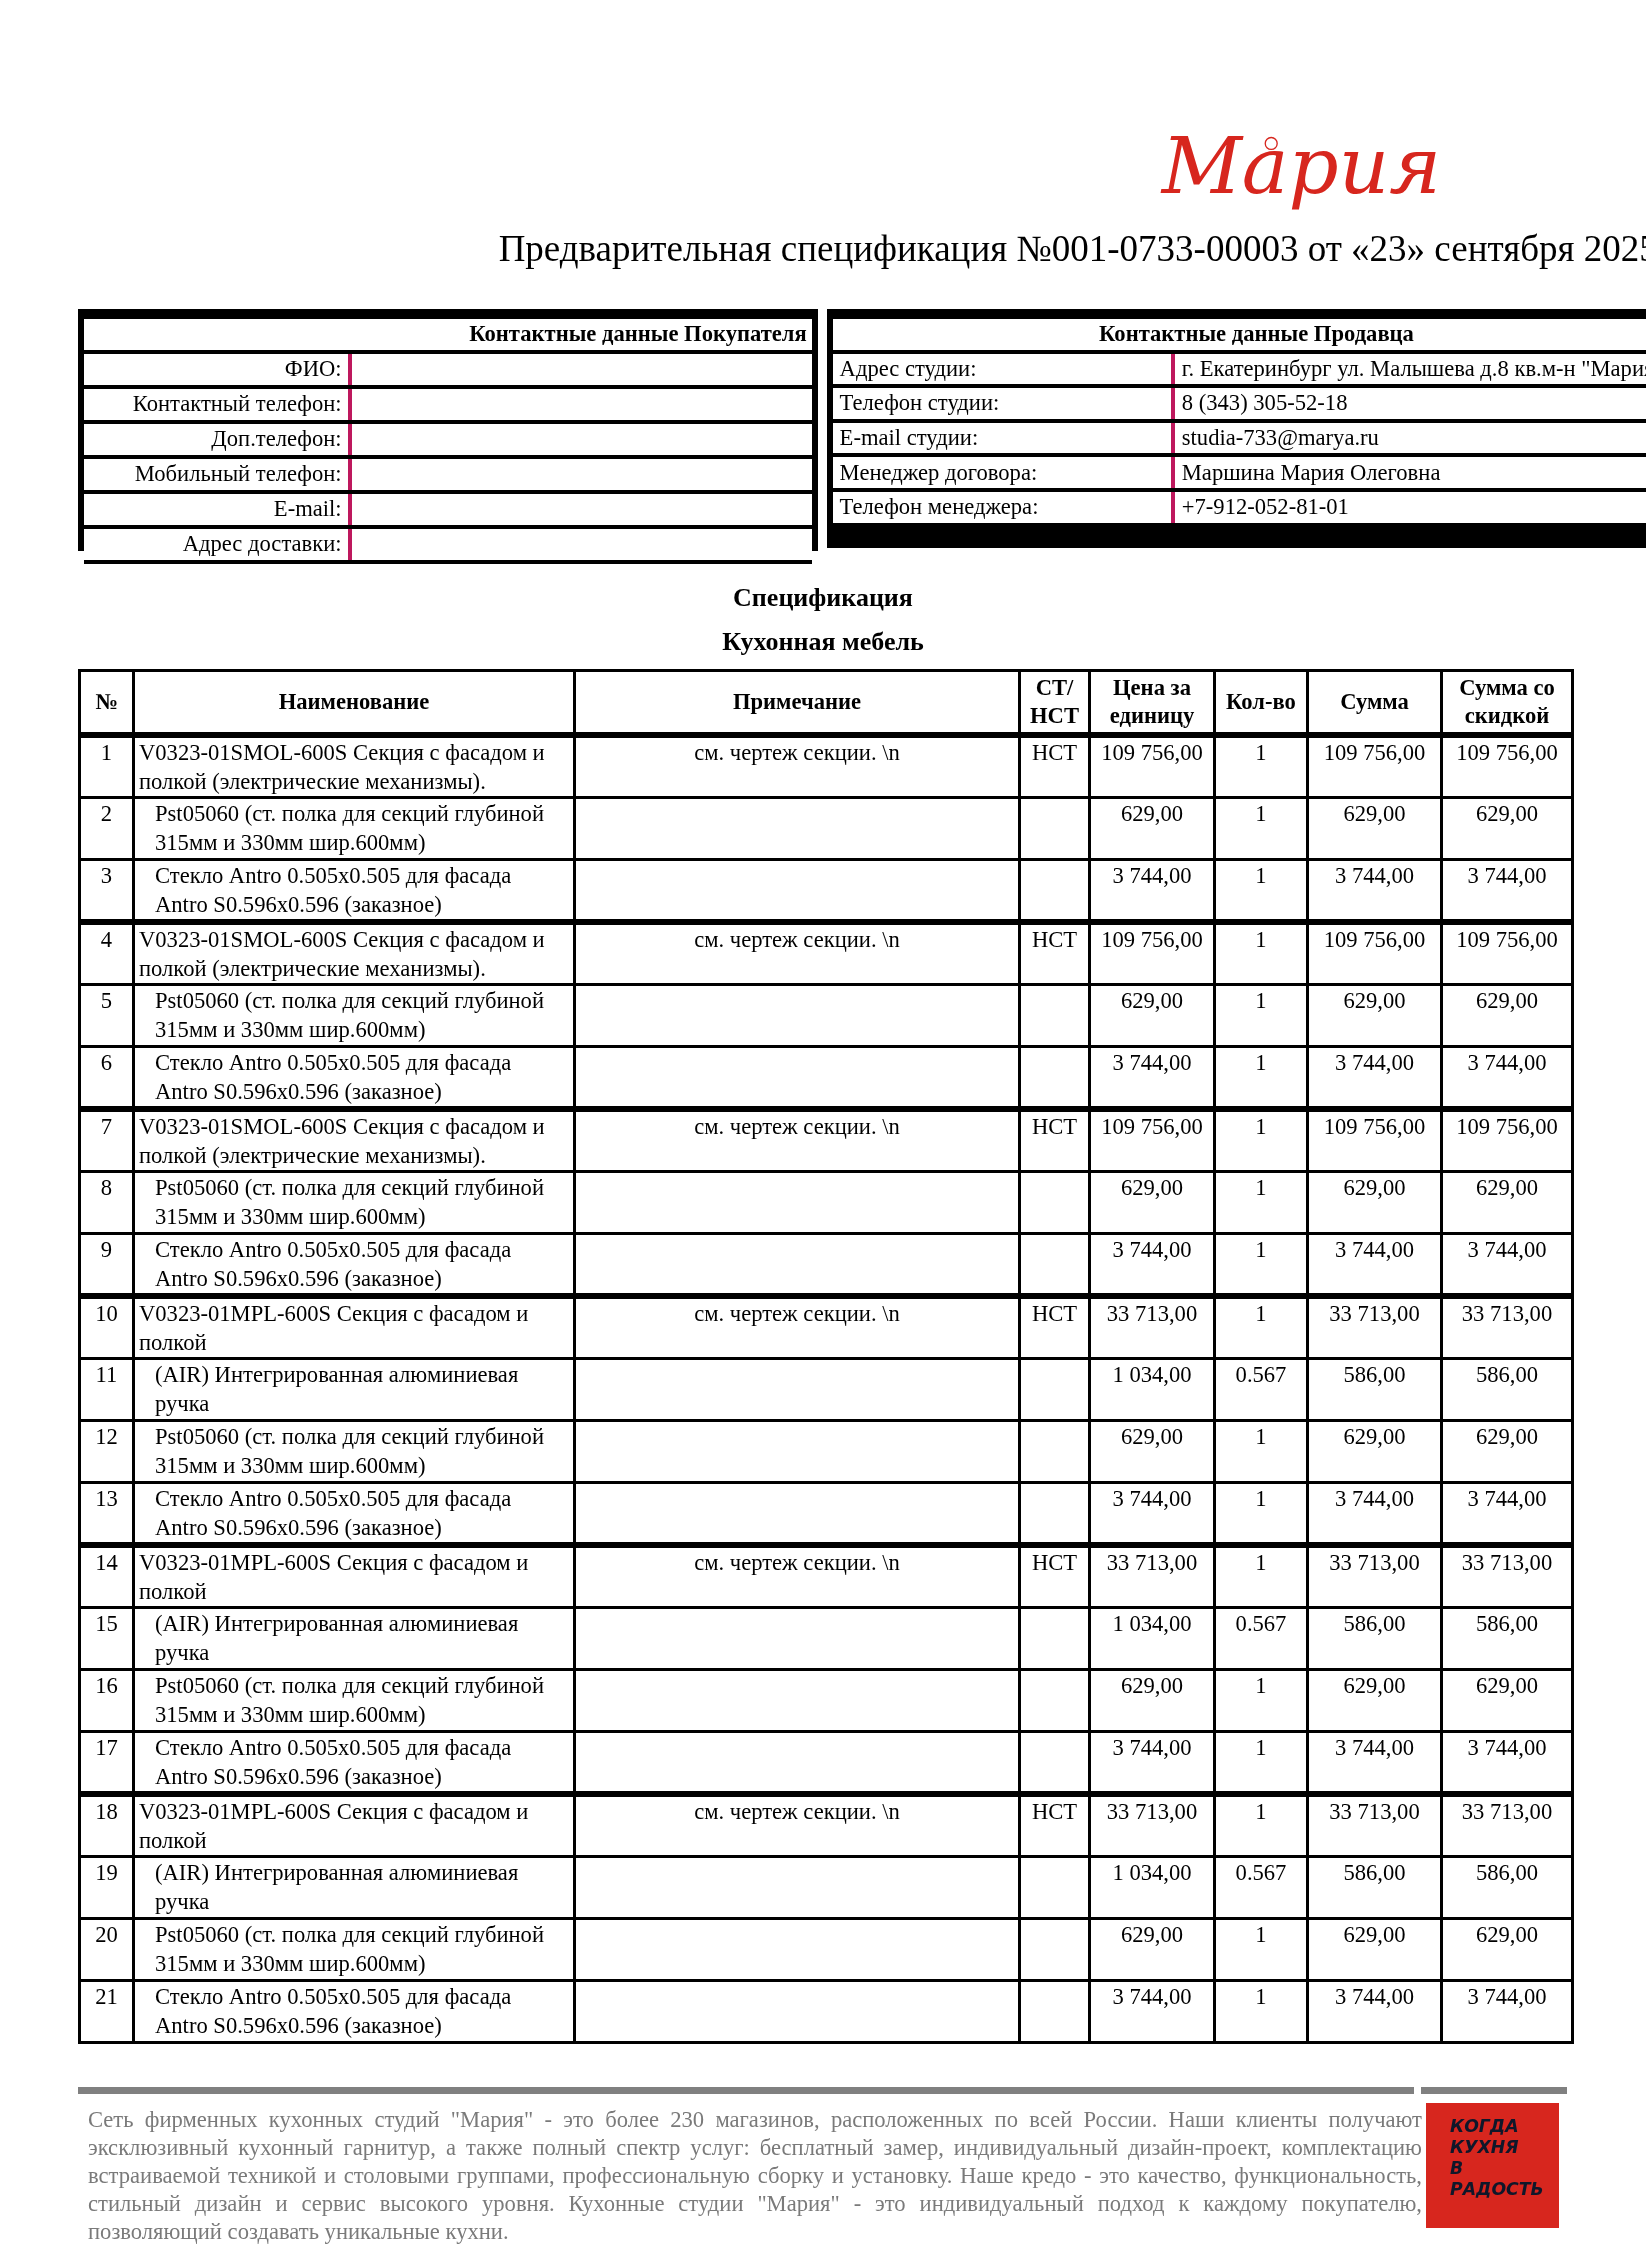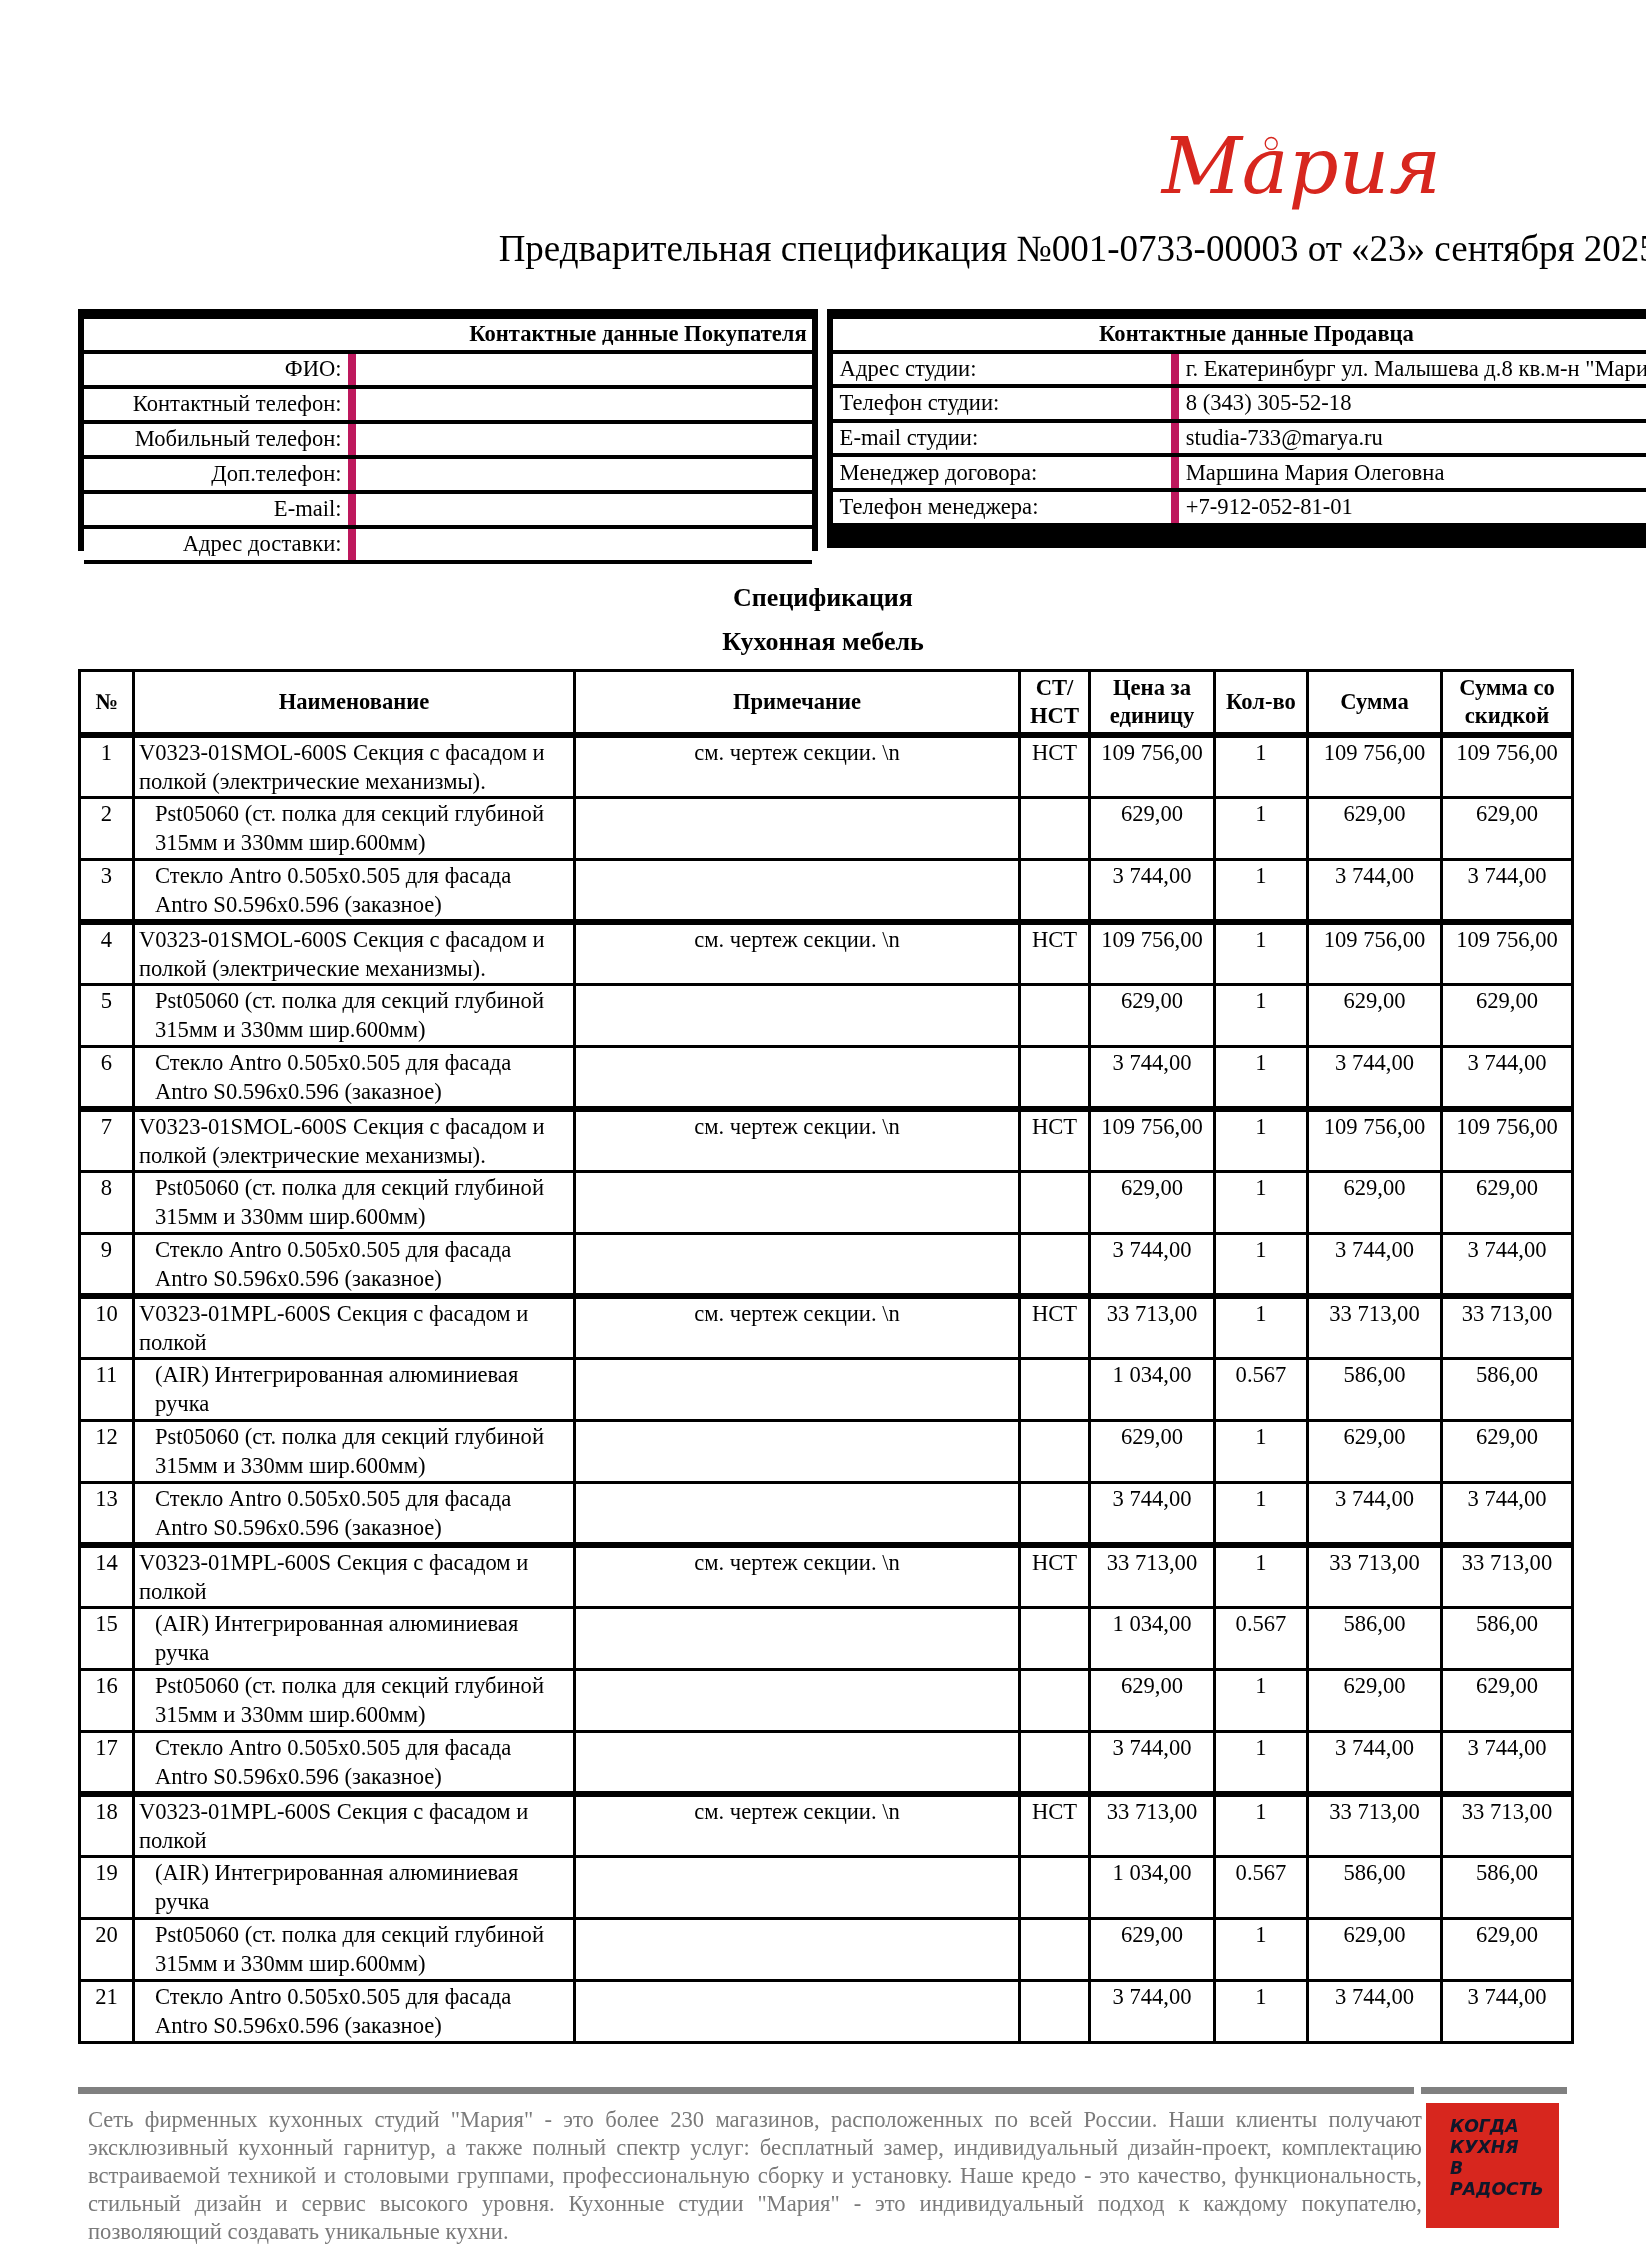--- a/index.html
+++ b/index.html
@@ -4,21 +4,21 @@
 <style>
   html, body { margin: 0; padding: 0; background: #ffffff; }
   body { width: 1646px; height: 2250px; position: relative; overflow: hidden;
          font-family: "Liberation Serif", "DejaVu Serif", serif; color: #000; }
   .logo { position: absolute; left: 1155px; top: 120px; width: 425px; height: 100px; }
   .title { position: absolute; left: 0; top: 227px; width: 1646px; text-align: right;
            font-size: 37px; letter-spacing: 0px; margin-left: 32px; }
   .contact-box { position: absolute; top: 309px; border: 6.6px solid #000; background:#000; box-sizing: border-box; }
   .contact-box table { border-collapse: separate; border-spacing: 0 4px; width: 100%; background: #000; }
   .contact-box td { background: #fff; font-size: 22.6px; padding: 1.3px 6.6px; vertical-align: top; line-height: 28px; }
-  .contact-box td.lbl { border-right: 8px solid #be185d; }
+  .contact-box td.lbl { border-right: 4px solid #be185d; }
   .contact-box th { background: #fff; font-size: 22.6px; font-weight: bold; padding: 1.3px 5.3px; line-height: 28px; }
   .buyer { left: 78px; width: 740px; height: 242px; text-align: right; }
   .seller { left: 827px; width: 859px; height: 239px; }
   .buyer td.lbl { width: 251px; }
   .seller td.lbl { width: 325px; }
   .buyer td { height: 28.5px; }
   .sec-title { position: absolute; left: 0; width: 1646px; text-align: center; font-size: 26px; font-weight: bold; }
   .spec { position: absolute; left: 78px; top: 669px; width: 1494px; border-collapse: collapse; table-layout: fixed; }
   .spec th, .spec td { border: 3.3px solid #000; font-size: 22.6px; line-height: 29px; padding: 0 4px; vertical-align: top; box-sizing: border-box; }
   .spec th { font-weight: bold; text-align: center; vertical-align: middle; height: 64px; line-height: 28px; }
@@ -57,25 +57,25 @@
         </tr>
     <tr>
           <td class="lbl">ФИО:</td>
           <td></td>
         </tr>
     <tr>
           <td class="lbl">Контактный телефон:</td>
           <td></td>
         </tr>
     <tr>
+          <td class="lbl">Доп.телефон:</td>
+          <td></td>
+        </tr>
+    <tr>
           <td class="lbl">Мобильный телефон:</td>
-          <td></td>
-        </tr>
-    <tr>
-          <td class="lbl">Доп.телефон:</td>
           <td></td>
         </tr>
     <tr>
           <td class="lbl">E-mail:</td>
           <td></td>
         </tr>
     <tr>
           <td class="lbl">Адрес доставки:</td>
           <td></td>
         </tr>

